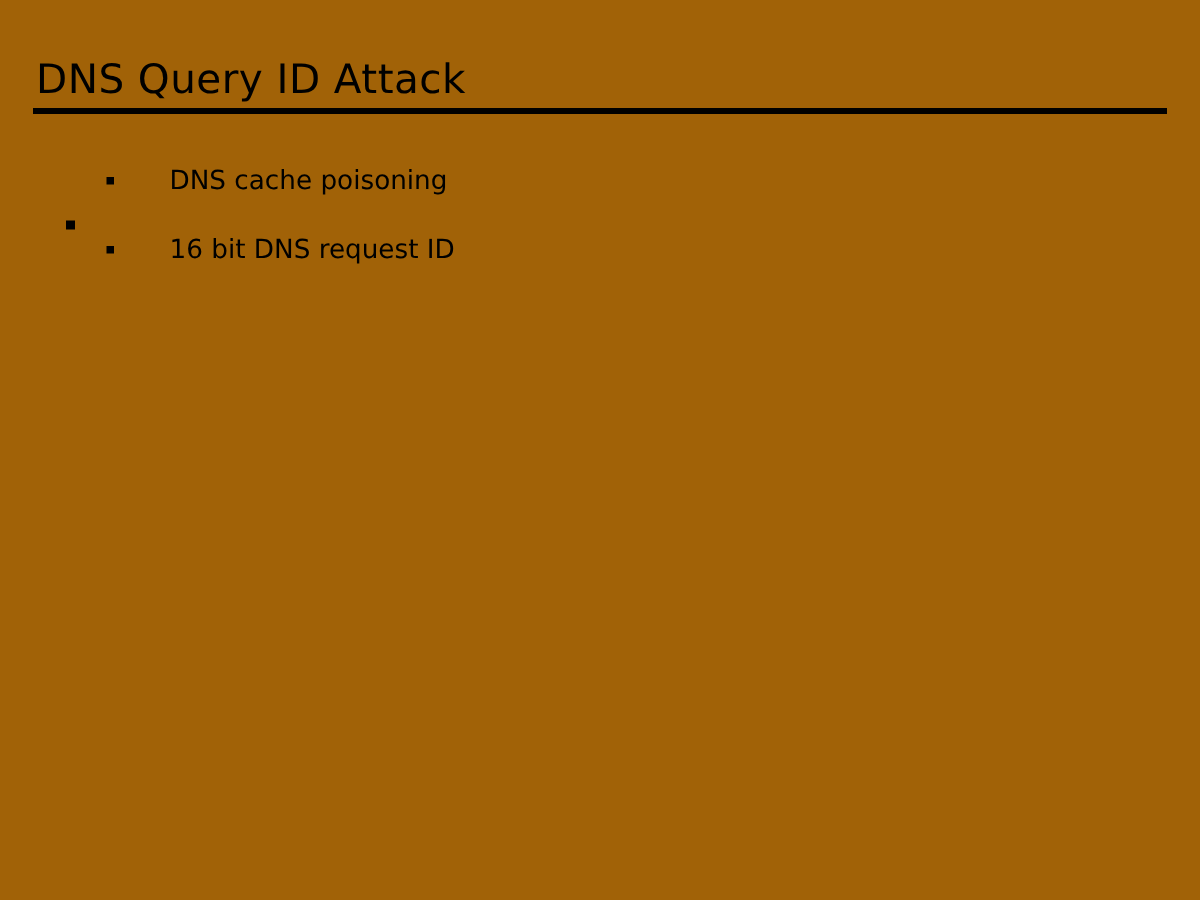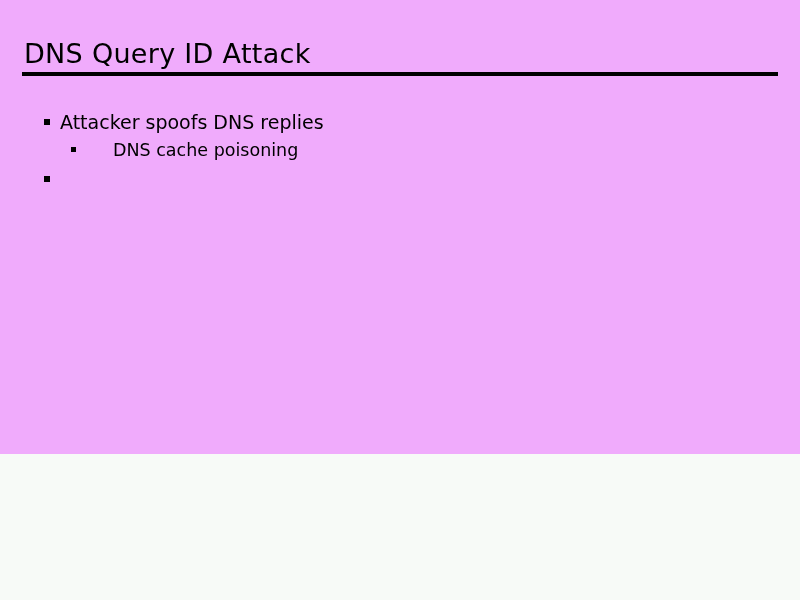--- a/index.html
+++ b/index.html
@@ -11,22 +11,22 @@
     width: 800px;
     height: 600px;
     background: #f7faf7;
     font-family: "DejaVu Sans", sans-serif;
     color: #000000;
     overflow: hidden;
   }
   .slide {
     position: relative;
     width: 800px;
-    height: 454px;
-    background: #f0abfc;
+    height: 600px;
+    background: #a16207;
     box-sizing: border-box;
   }
   .slide-title {
     position: absolute;
     left: 24px;
     top: 38px;
     font-family: "DejaVu Sans", sans-serif;
     font-size: 27px;
     font-weight: 400;
     letter-spacing: 0.3px;
@@ -100,31 +100,31 @@
 <body>
 
 <div class="slide">
 
   <div class="slide-title">DNS Query ID Attack</div>
 
   <div class="title-rule"></div>
 
   <ul class="body-list">
 
-    <li class="bullet-row level-1">
-      <span class="bullet-marker"></span>
-      <span class="bullet-text">Attacker spoofs DNS replies</span>
-    </li>
 
     <li class="bullet-row level-2">
       <span class="bullet-marker"></span>
       <span class="bullet-text">DNS cache poisoning</span>
     </li>
 
     <li class="bullet-row level-1">
       <span class="bullet-marker"></span>
     </li>
 
 
+    <li class="bullet-row level-2">
+      <span class="bullet-marker"></span>
+      <span class="bullet-text">16 bit DNS request ID</span>
+    </li>
 
   </ul>
 
 </div>
 
 </body></html>

